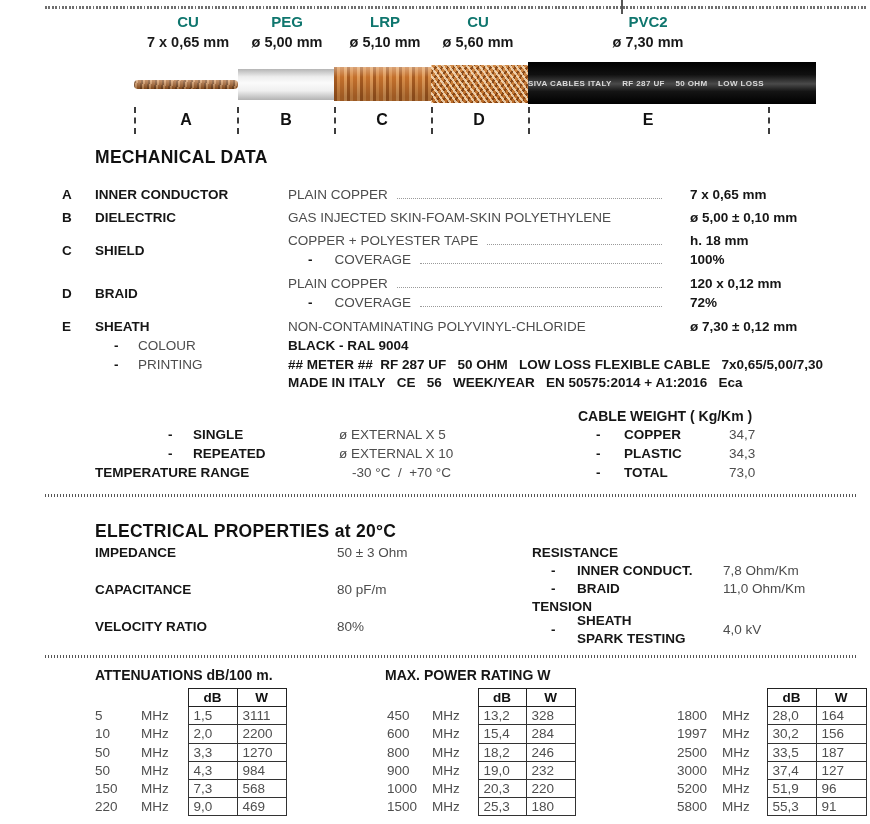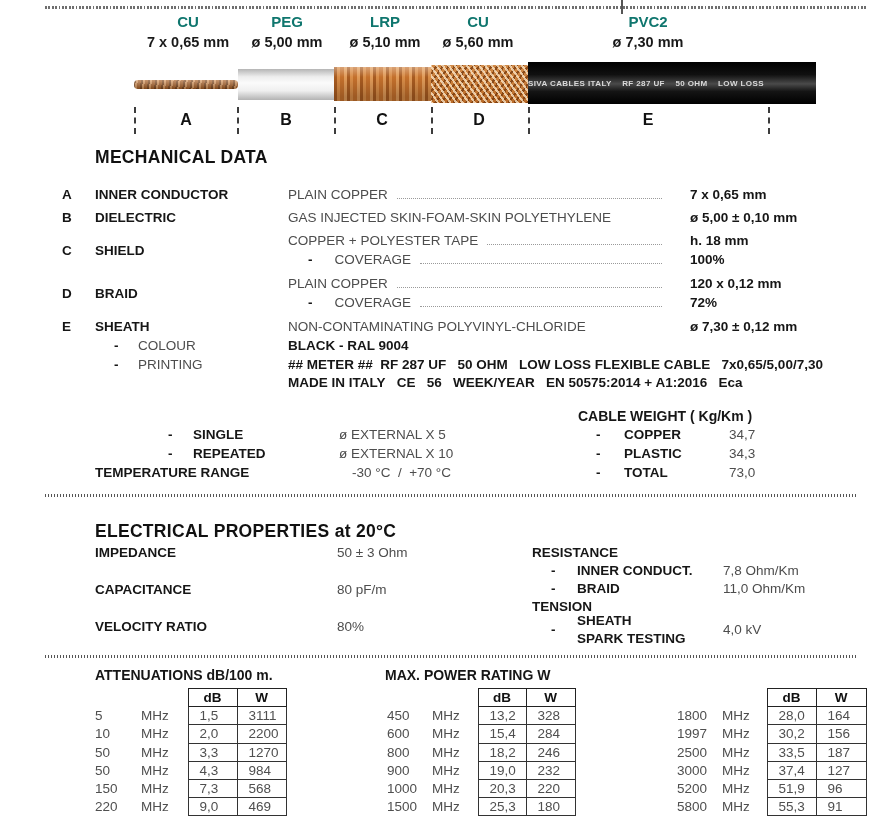--- a/index.html
+++ b/index.html
@@ -52,21 +52,21 @@
   .descflex .txt{line-height:15px;}
   .leader{flex:1 1 auto;height:1px;border-bottom:1.6px dotted #9a9a9a;margin:0 4px 3px 9px;}
   .subpad1{padding-left:20px;}
   .subpad2{padding-left:22px;}
 
   
   table.ftable{position:absolute;border-collapse:collapse;table-layout:fixed;}
   table.ftable td,table.ftable th{height:17.2px;line-height:17.2px;font-size:13.5px;
       padding:0;overflow:hidden;}
   table.ftable th{border:1.4px solid #222;font-weight:bold;color:#111;text-align:center;}
-  table.ftable td.box{border:1px solid #333;color:#4f4f4f;padding-left:11px;text-align:left;}
+  table.ftable td.box{border:1px solid #333;color:#4f4f4f;padding-left:5px;text-align:left;}
   table.ftable td.nb{border:none;color:#4f4f4f;text-align:left;}
   table.ftable tr.hdr td.nb{border:none;}
 </style>
 </head>
 <body>
 
 <div class="page">
 
   <div class="dotrule" style="left:45px;top:6px;width:823px;"></div>
   <div class="edge-tick" style="left:621px;top:0;height:14px;"></div>

